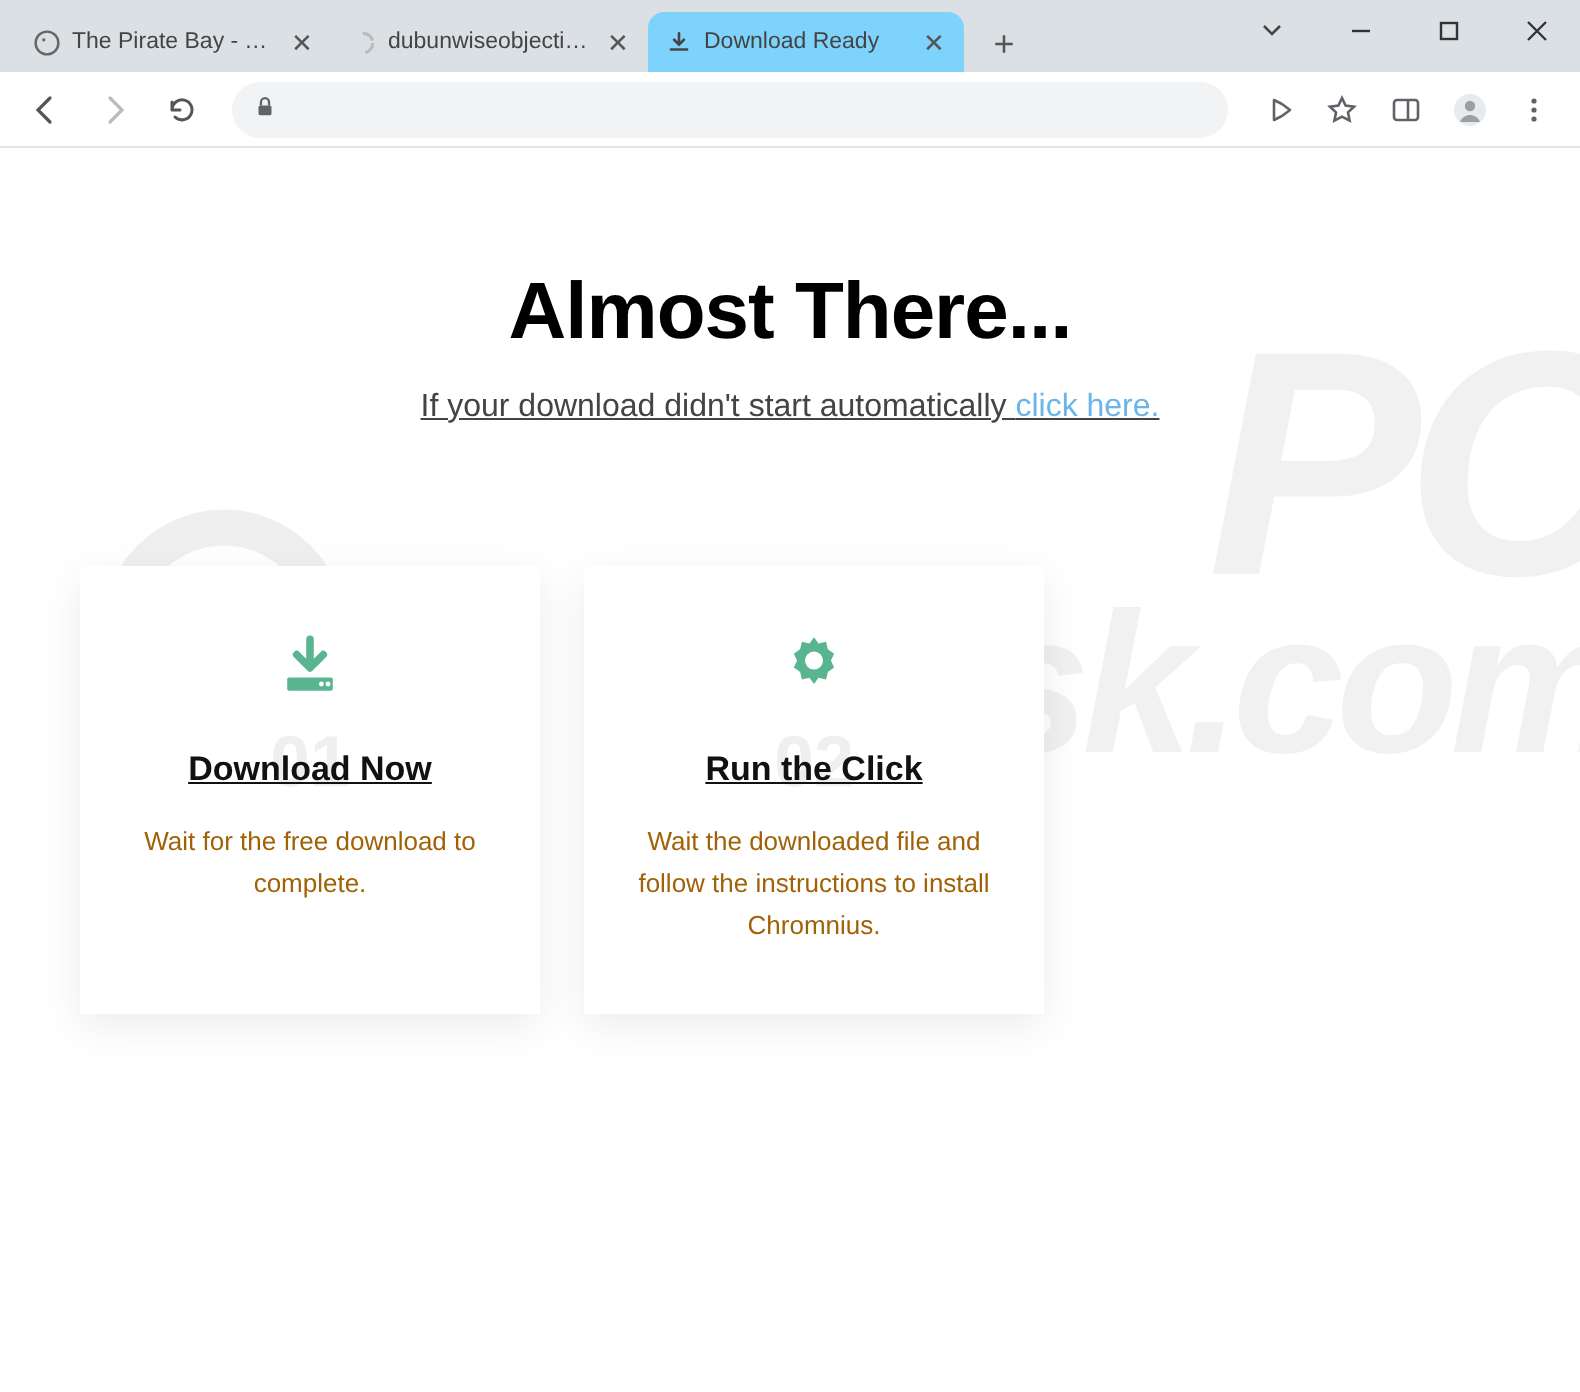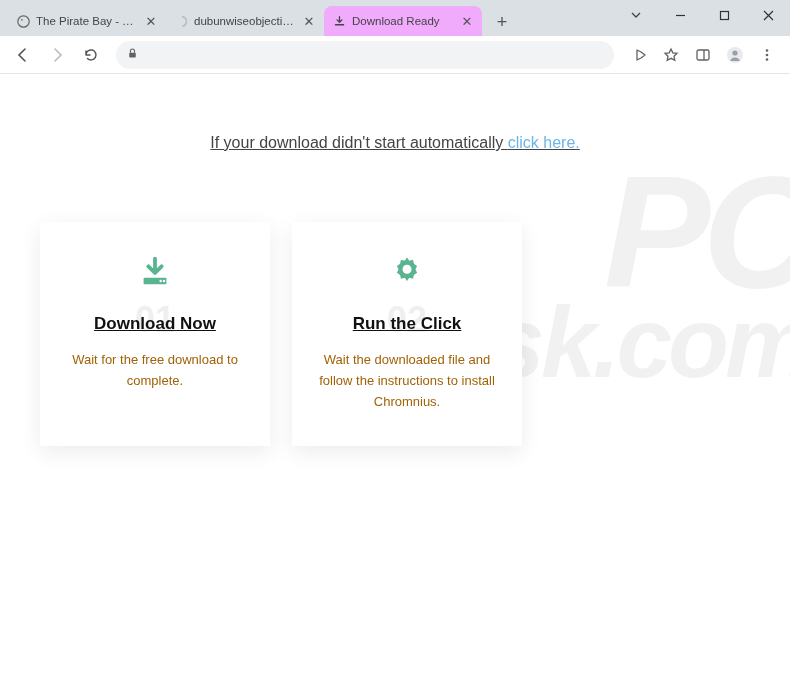--- a/index.html
+++ b/index.html
@@ -39,21 +39,21 @@
       padding: 0 8px;
       font-size: 11.5px;
       color: #444;
       min-width: 0;
       max-width: 158px;
       width: 158px;
       position: relative;
       gap: 6px;
     }
     .tab.active {
-      background: #f0abfc;
+      background: #7dd3fc;
     }
     .tab-favicon {
       width: 14px;
       height: 14px;
       flex-shrink: 0;
       display: flex;
       align-items: center;
       justify-content: center;
     }
     .tab-title {
@@ -382,20 +382,21 @@
         <circle cx="85" cy="95" r="5" fill="#000"></circle>
         <rect x="118" y="128" width="60" height="24" rx="12" fill="#000" transform="rotate(45 118 128)"></rect>
       </svg>
       <div class="wm-text">
         <span>PC</span>
         <span class="l2">risk.com</span>
       </div>
     </div>
 
     <div class="page-inner">
+      <h1 class="hero-title">Almost There...</h1>
       <p class="hero-sub">
         <span>If your download didn't start automatically </span><a href="#">click here.</a>
       </p>
 
       <div class="cards">
         <div class="card">
           <div class="card-icon">
             <svg width="38" height="38" viewBox="0 0 40 40">
                 <path d="M20 6v14M13 14l7 7 7-7" stroke="#58b590" stroke-width="4" fill="none" stroke-linecap="round" stroke-linejoin="round"></path>
                 <rect x="8" y="26" width="24" height="7" rx="1" fill="#58b590"></rect>

